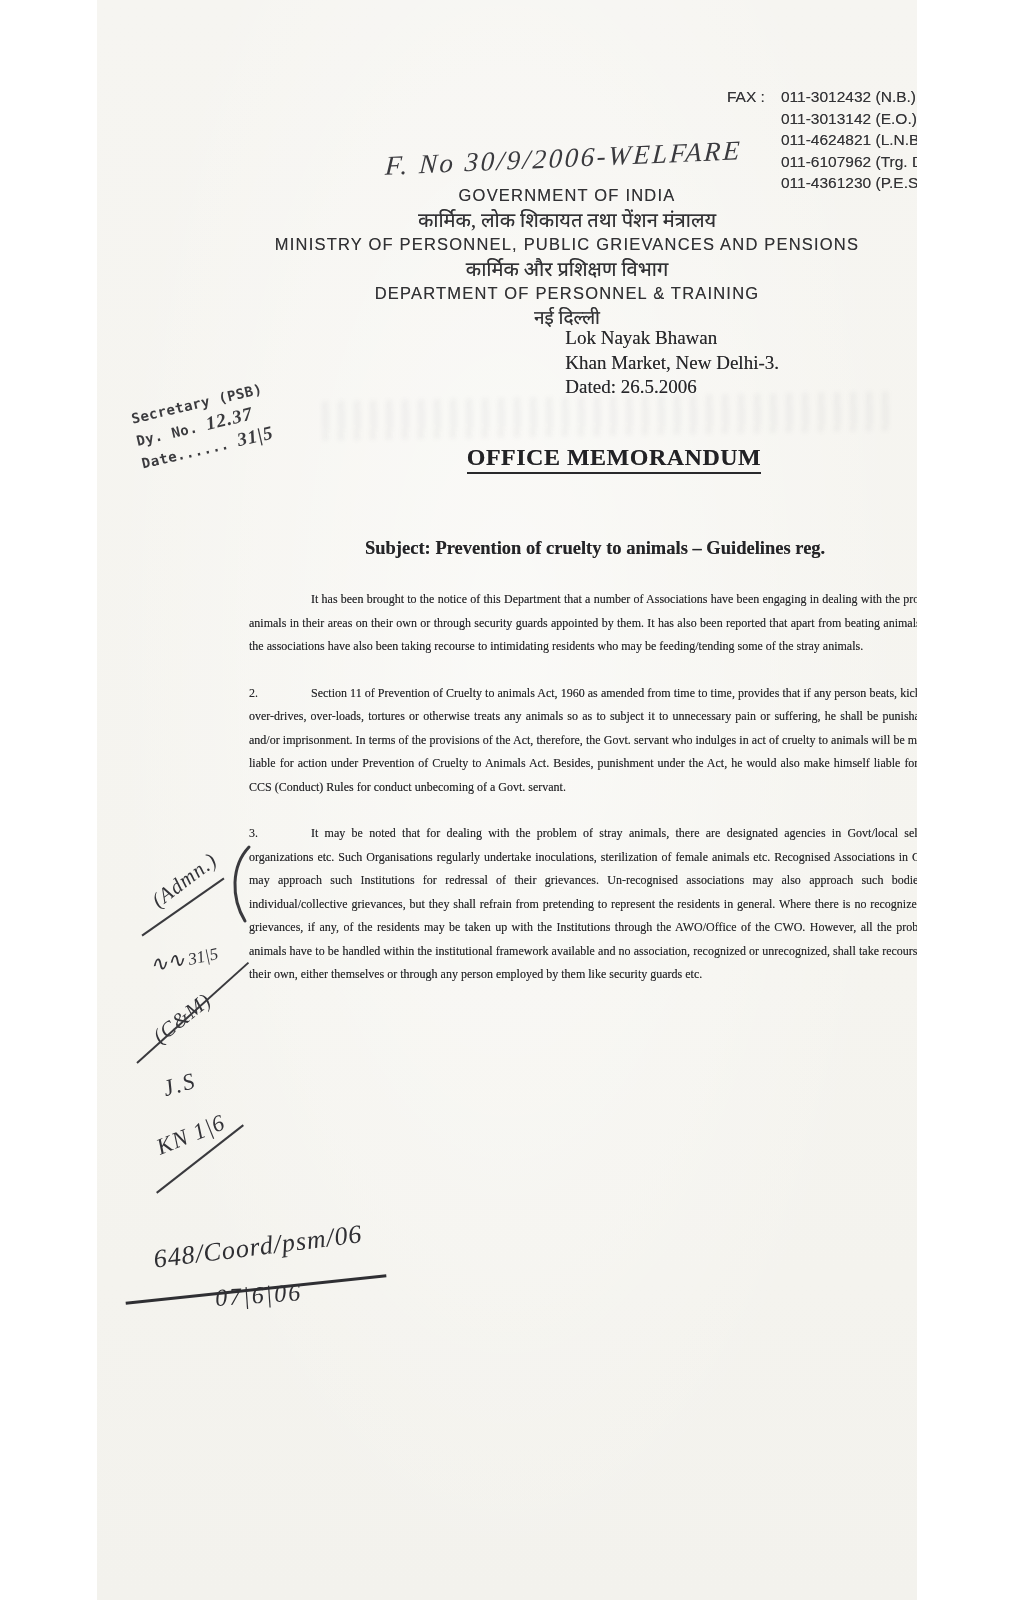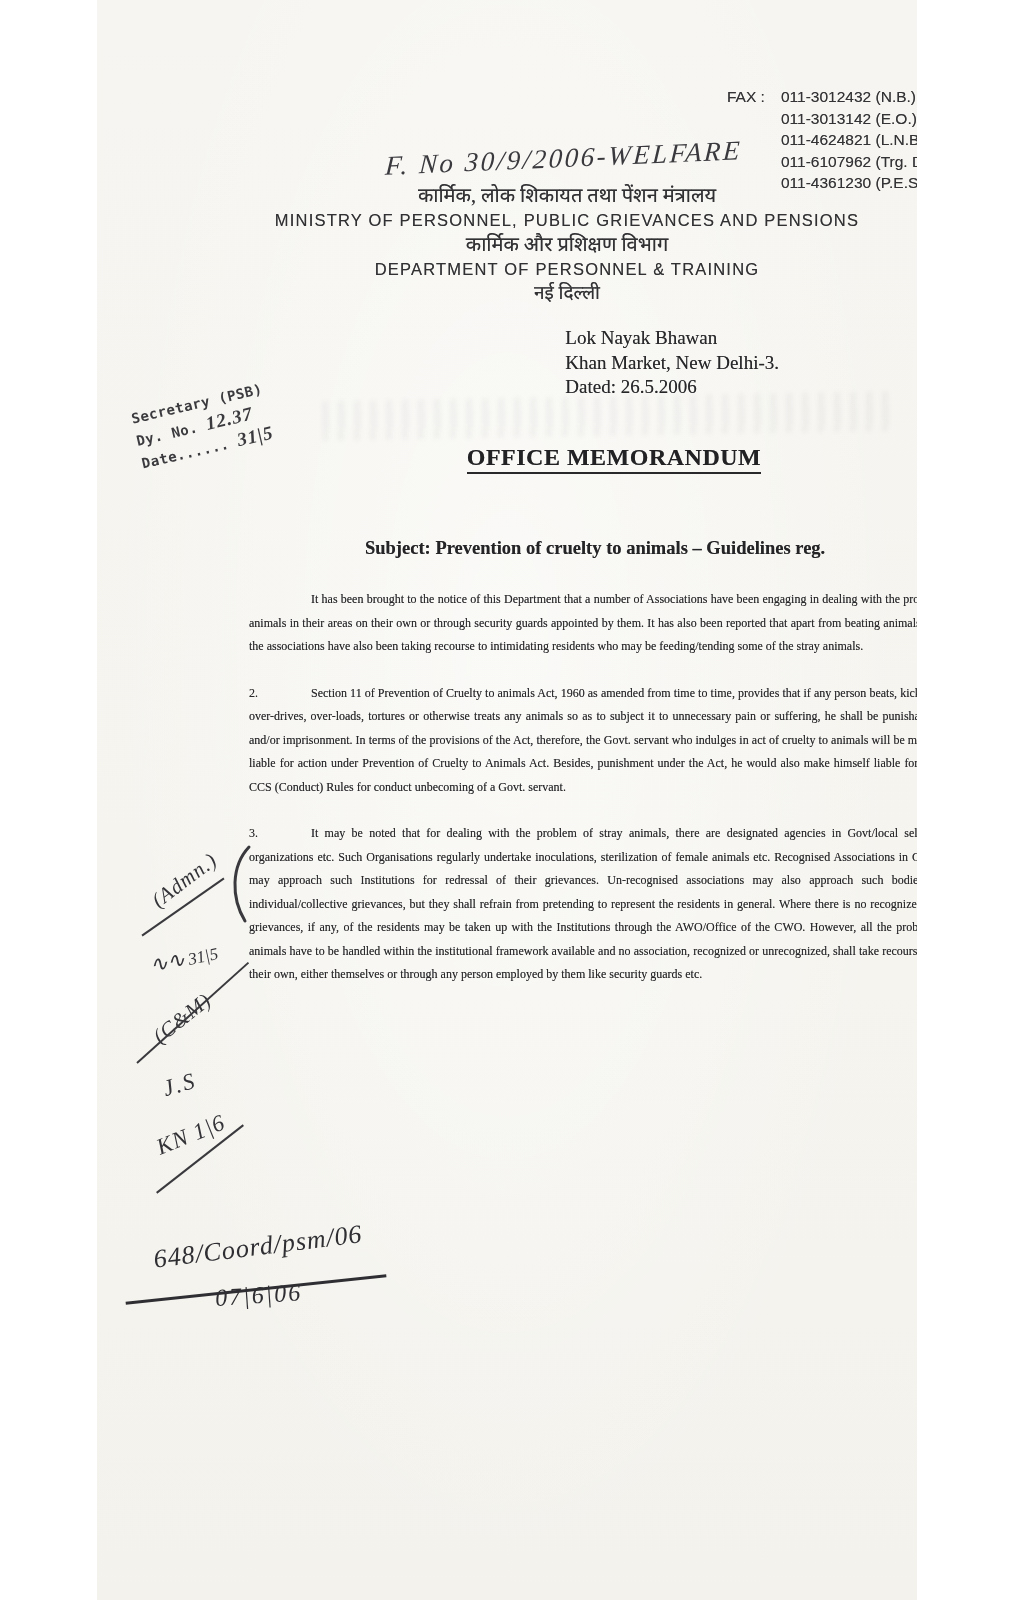--- a/index.html
+++ b/index.html
@@ -165,20 +165,21 @@
     </div>
     <div class="fax-row">
       <span class="fax-labelcol"></span>
       <span>011-4361230 (P.E.S.B.)</span>
     </div>
   </div>
 
   <div class="file-no">F. No 30/9/2006-WELFARE</div>
 
   <div class="header-block scantext">
+    <div class="h-eng">GOVERNMENT OF INDIA</div>
     <div class="h-hindi">कार्मिक, लोक शिकायत तथा पेंशन मंत्रालय</div>
     <div class="h-eng">MINISTRY OF PERSONNEL, PUBLIC GRIEVANCES AND PENSIONS</div>
     <div class="h-hindi">कार्मिक और प्रशिक्षण विभाग</div>
     <div class="h-eng">DEPARTMENT OF PERSONNEL &amp; TRAINING</div>
     <div class="h-city-hi">नई दिल्ली</div>
   </div>
 
   <div class="address-block scantext">
     <div>Lok Nayak Bhawan</div>
     <div>Khan Market, New Delhi-3.</div>

